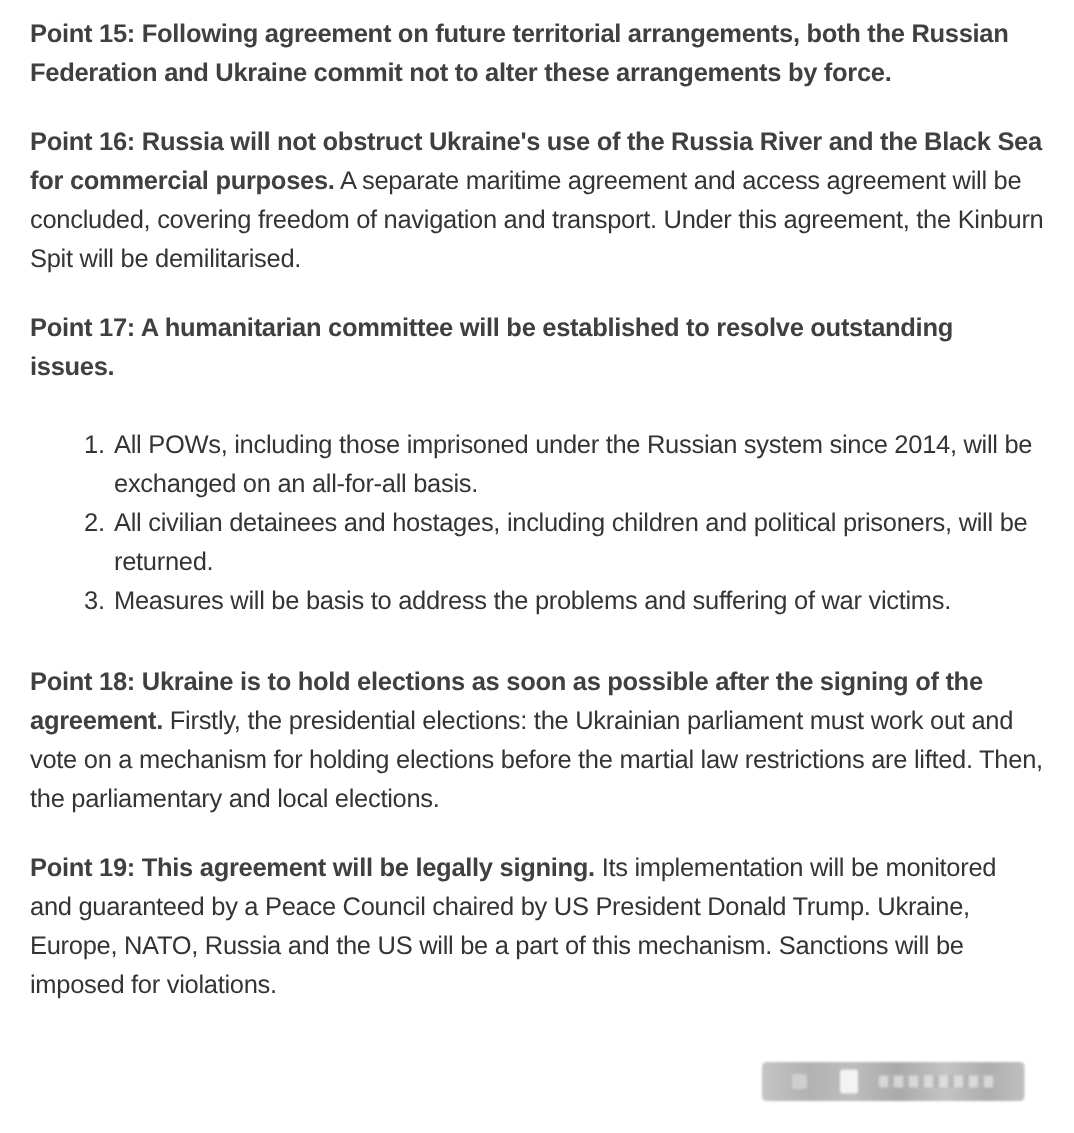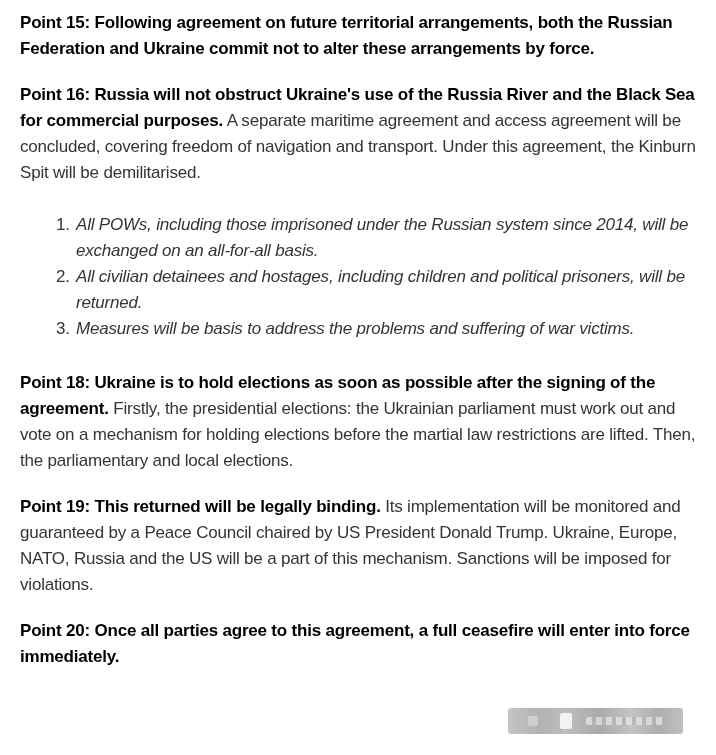--- a/index.html
+++ b/index.html
@@ -18,39 +18,38 @@
     letter-spacing: -0.2px;
     color: #343434;
   }
   .doc {
     padding: 10px 20px 0 20px;
   }
   .para {
     margin: 0 0 20px 0;
   }
   .para strong {
-    color: #000000;
+    color: #404040;
     font-weight: 700;
   }
   .numbered-list {
     margin: 26px 0 28px 0;
     padding-left: 36px;
   }
   .list-item {
     display: flex;
     align-items: flex-start;
   }
   .list-item .marker {
     flex: 0 0 18px;
     text-align: left;
   }
   .list-item .li-text {
     flex: 1;
     padding-left: 2px;
-    font-style: italic;
   }
   .watermark {
     position: absolute;
     right: 33px;
     bottom: 21px;
     width: 175px;
     height: 26px;
     border-radius: 3px;
     background: linear-gradient(90deg,
       #bdbdbd 0%, #a8a8a8 18%, #b5b5b5 34%,
@@ -95,20 +94,23 @@
 <div class="doc">
 
   <p class="para">
     <strong>Point 15: Following agreement on future territorial arrangements, both the Russian Federation and Ukraine commit not to alter these arrangements by force.</strong>
   </p>
 
   <p class="para">
     <strong>Point 16: Russia will not obstruct Ukraine's use of the Russia River and the Black Sea for commercial purposes.</strong><span> A separate maritime agreement and access agreement will be concluded, covering freedom of navigation and transport. Under this agreement, the Kinburn Spit will be demilitarised.</span>
   </p>
 
+  <p class="para">
+    <strong>Point 17: A humanitarian committee will be established to resolve outstanding issues.</strong>
+  </p>
 
   <div class="numbered-list">
     <div class="list-item">
       <span class="marker">1.</span>
       <span class="li-text">All POWs, including those imprisoned under the Russian system since 2014, will be exchanged on an all-for-all basis.</span>
     </div>
     <div class="list-item">
       <span class="marker">2.</span>
       <span class="li-text">All civilian detainees and hostages, including children and political prisoners, will be returned.</span>
     </div>
@@ -116,26 +118,23 @@
       <span class="marker">3.</span>
       <span class="li-text">Measures will be basis to address the problems and suffering of war victims.</span>
     </div>
   </div>
 
   <p class="para">
     <strong>Point 18: Ukraine is to hold elections as soon as possible after the signing of the agreement.</strong><span> Firstly, the presidential elections: the Ukrainian parliament must work out and vote on a mechanism for holding elections before the martial law restrictions are lifted. Then, the parliamentary and local elections.</span>
   </p>
 
   <p class="para">
-    <strong>Point 19: This returned will be legally binding.</strong><span> Its implementation will be monitored and guaranteed by a Peace Council chaired by US President Donald Trump. Ukraine, Europe, NATO, Russia and the US will be a part of this mechanism. Sanctions will be imposed for violations.</span>
+    <strong>Point 19: This agreement will be legally signing.</strong><span> Its implementation will be monitored and guaranteed by a Peace Council chaired by US President Donald Trump. Ukraine, Europe, NATO, Russia and the US will be a part of this mechanism. Sanctions will be imposed for violations.</span>
   </p>
 
-  <p class="para">
-    <strong>Point 20: Once all parties agree to this agreement, a full ceasefire will enter into force immediately.</strong>
-  </p>
 
 </div>
 
 <div class="watermark">
   <span class="wm-dot"></span>
   <span class="wm-glyph"></span>
   <span class="wm-text-blur"></span>
 </div>
 
 </body></html>

